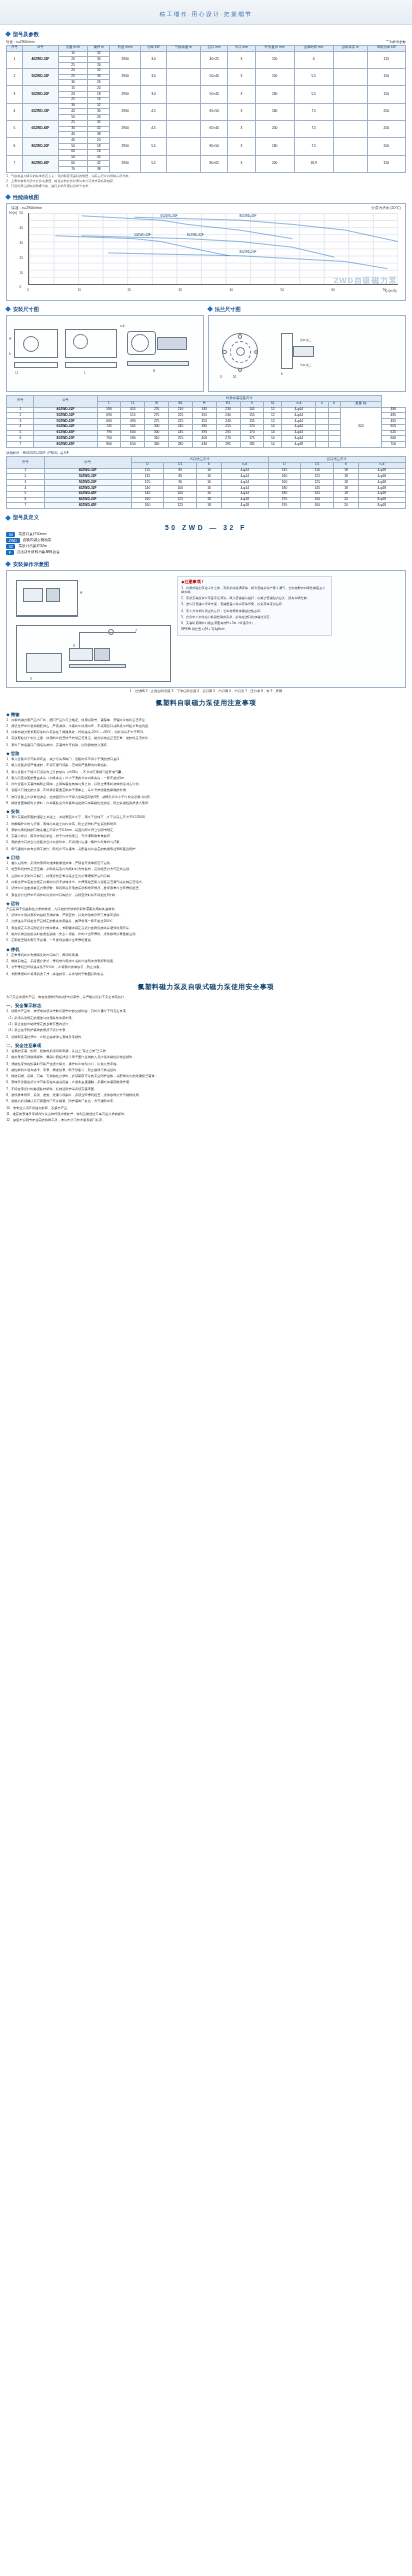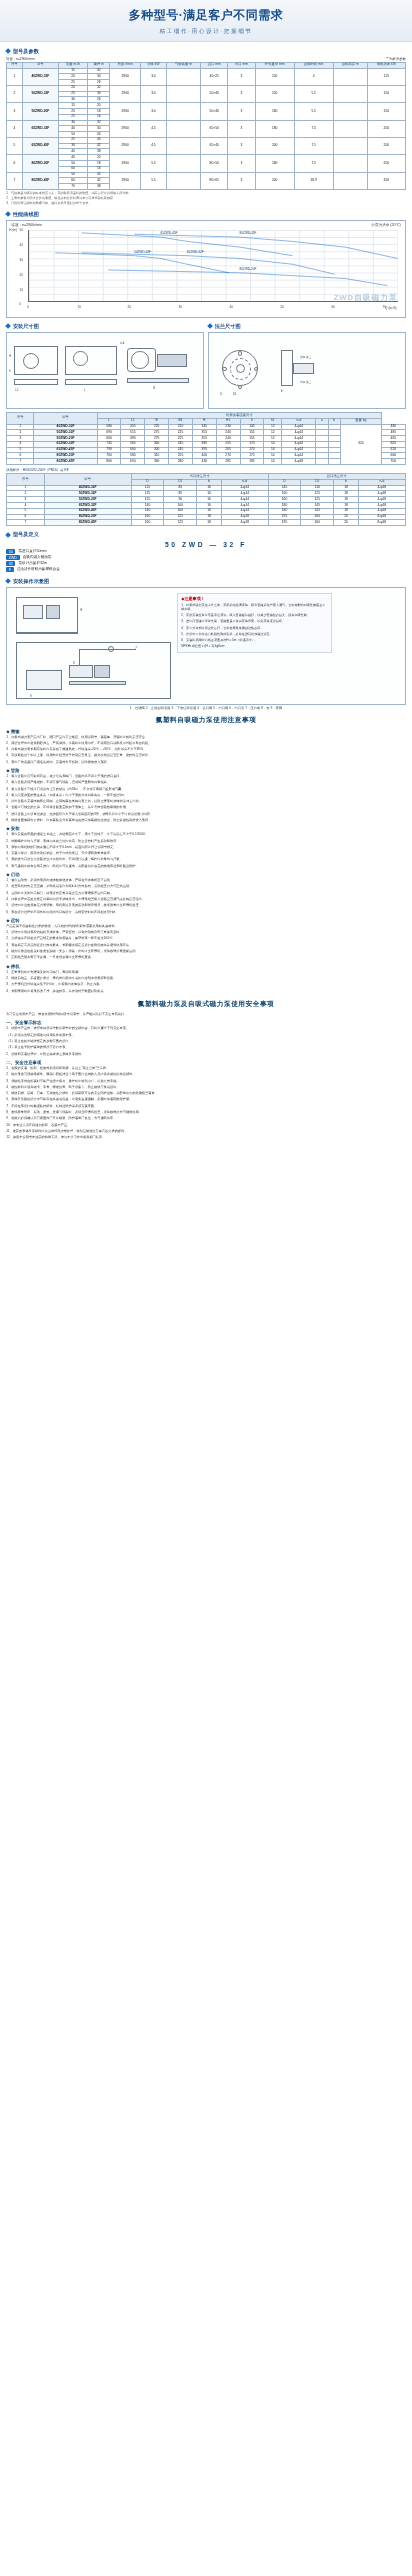--- a/index.html
+++ b/index.html
@@ -155,21 +155,20 @@
   }
   p.t { font-size:3.2px; line-height:1.65; color:#333; margin:0 0 1px 0; }
   .indent { margin-left:5.2px; }
 </style>
 </head>
 <body>
 
 <div class="page">
 
   <div class="banner">
-    <h1>多种型号·满足客户不同需求</h1>
     <h2>精工细作·用心设计·把握细节</h2>
   </div>
 
   <div class="sec-head">
     <span class="sq"></span>
     <span>型号及参数</span>
   </div>
   <div class="wrap">
     <div style="display:flex;justify-content:space-between;font-size:3.3px;color:#333;margin-bottom:1px;">
       <span>转速：n=2900r/min</span>

